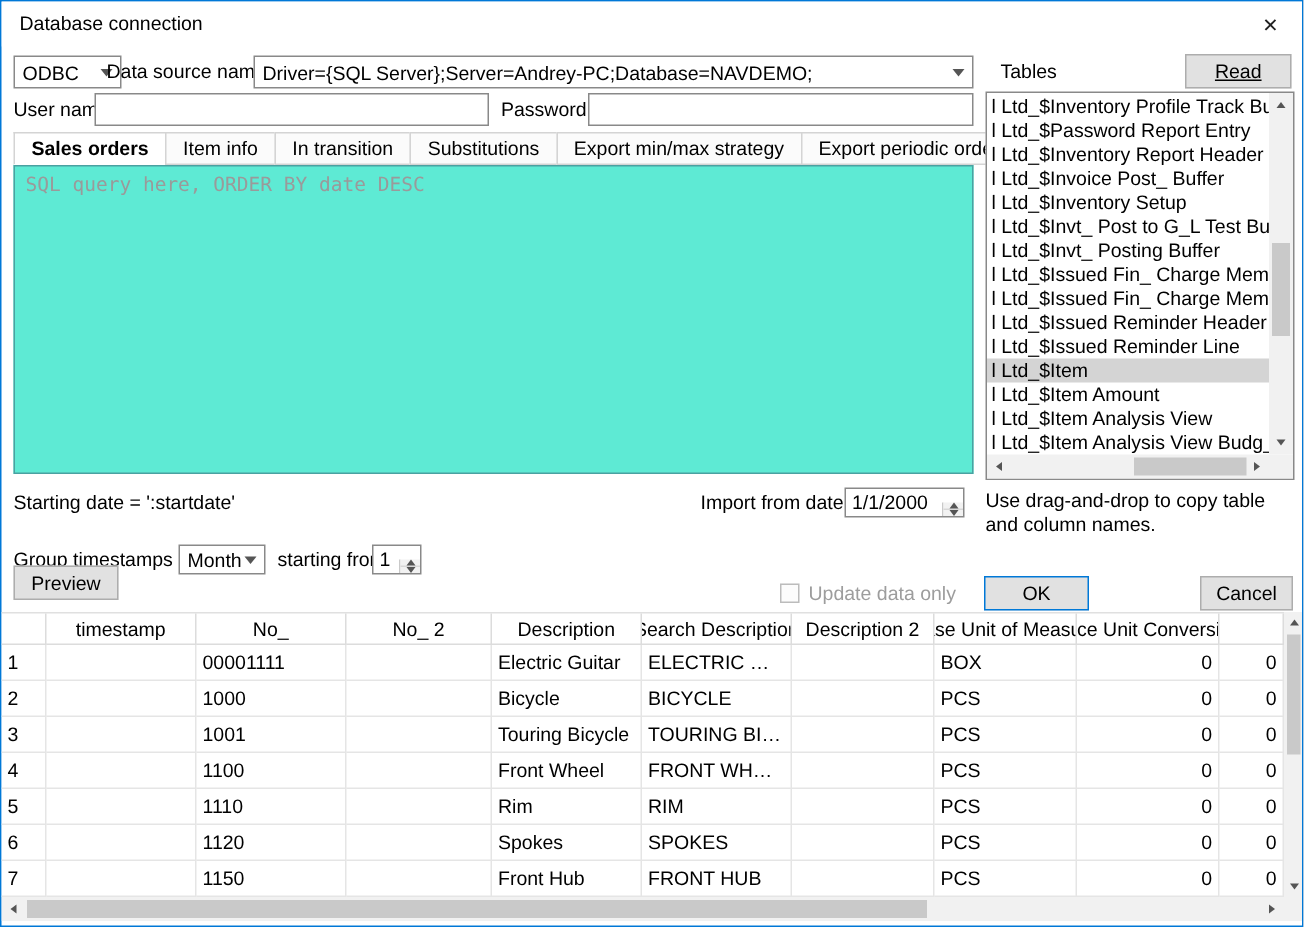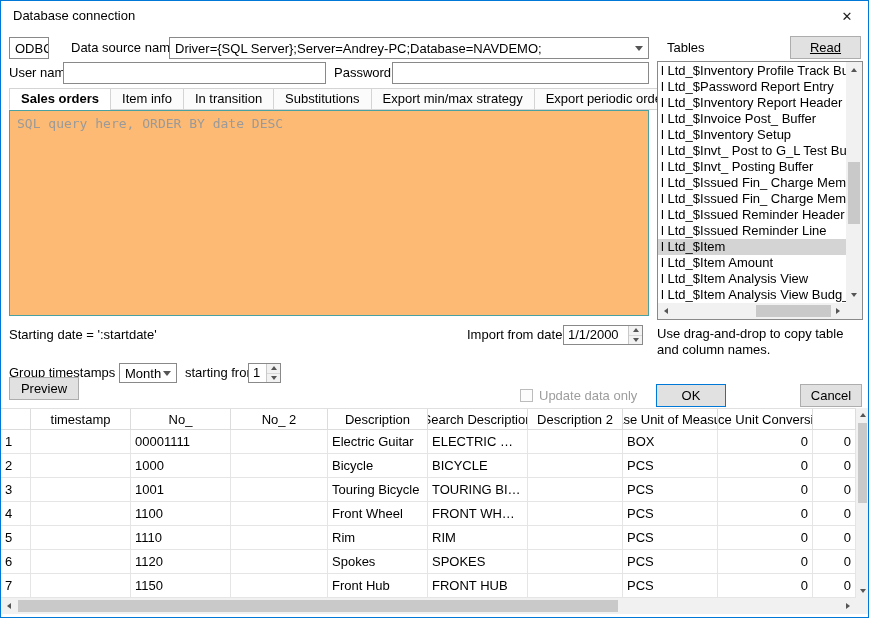--- a/index.html
+++ b/index.html
@@ -22,33 +22,33 @@
   .btn.read u { text-decoration:underline; }
   .input { position:absolute; background:#fff; border:1px solid #898989; font-size:13px; padding:0 5px; font-family:"Liberation Sans",sans-serif; }
   input.input { outline:none; }
   .combo { position:absolute; background:#fff; border:1px solid #898989; display:flex; align-items:center; padding:0 5px; white-space:nowrap; overflow:hidden; }
   .chev { width:0; height:0; border-left:4px solid transparent; border-right:4px solid transparent; border-top:5px solid #555; margin-left:auto; flex:none; }
   .tri-up { width:0; height:0; border-left:3px solid transparent; border-right:3px solid transparent; border-bottom:4px solid #555; }
   .tri-down { width:0; height:0; border-left:3px solid transparent; border-right:3px solid transparent; border-top:4px solid #555; }
   .tri-left { width:0; height:0; border-top:3px solid transparent; border-bottom:3px solid transparent; border-right:4px solid #555; }
   .tri-right { width:0; height:0; border-top:3px solid transparent; border-bottom:3px solid transparent; border-left:4px solid #555; }
 
-  .spinbox { position:absolute; background:#fff; border:1px solid #898989; display:flex; }
+  .spinbox { position:absolute; background:#fff; border:1px solid #898989; display:flex;align-items:flex-end; }
   .spinbox .val { flex:1; padding:0 4px; line-height:18px; overflow:hidden; }
   .spincol { width:14px; border-left:1px solid #c9c9c9; display:flex; flex-direction:column; }
   .spincol > div { flex:1; display:flex; align-items:center; justify-content:center; background:#f2f2f2; }
   .spincol > div:first-child { border-bottom:1px solid #d7d7d7; }
 
   
   .tabbar { position:absolute; left:8px; top:87px; display:flex;text-align:center; }
   .tab { height:22px; line-height:20px; padding:0 11px; border:1px solid #d4d4d4; background:#fbfbfb; margin-right:-1px; white-space:nowrap; }
   .tab.active { background:#fff; font-weight:bold; border-bottom-color:#fff; }
 
   
-  .query { position:absolute; left:8px; top:109px; width:640px; height:206px; border:1px solid #4aa1a1; resize:none; outline:none; padding:5px 7px; font-family:"DejaVu Sans Mono", monospace; font-size:13px; color:#222; background:#fdba74; }
+  .query { position:absolute; left:8px; top:109px; width:640px; height:206px; border:1px solid #4aa1a1; resize:none; outline:none; padding:5px 7px; font-family:"DejaVu Sans Mono", monospace; font-size:13px; color:#222; background:#5eead4; }
   .query::placeholder { color:#9a9a9a; opacity:1; }
 
   
   .tables-list { position:absolute; left:656px; top:60px; width:206px; height:259px; border:1px solid #898989; background:#fff; }
   .list-items { position:absolute; left:0; top:1px; right:16px; bottom:16px; overflow:hidden; }
   .list-item { height:16px; line-height:16px; padding-left:3px; white-space:nowrap; overflow:hidden; }
   .list-item.selected { background:#d4d4d4; }
 
   
   .sb { position:absolute; background:#f1f1f1; }
@@ -72,21 +72,21 @@
 </head>
 <body>
 
 <div class="window">
 
   <div class="titlebar">
     <span class="title">Database connection</span>
     <span class="close-btn">✕</span>
   </div>
 
-  <div class="combo" style="left:8px; top:36px; width:40px; height:22px;">
+  <div class="combo" style="left:8px; top:36px; width:72px; height:22px;">
     <span>ODBC</span>
     <span class="chev"></span>
   </div>
   <span class="label" style="left:70px; top:36px;">Data source name</span>
   <div class="combo" style="left:168px; top:36px; width:480px; height:22px;">
     <span>Driver={SQL Server};Server=Andrey-PC;Database=NAVDEMO;</span>
     <span class="chev"></span>
   </div>
   <span class="label" style="left:666px; top:36px;">Tables</span>
   <div class="btn read" style="left:789px; top:35px; width:71px; height:23px;">

